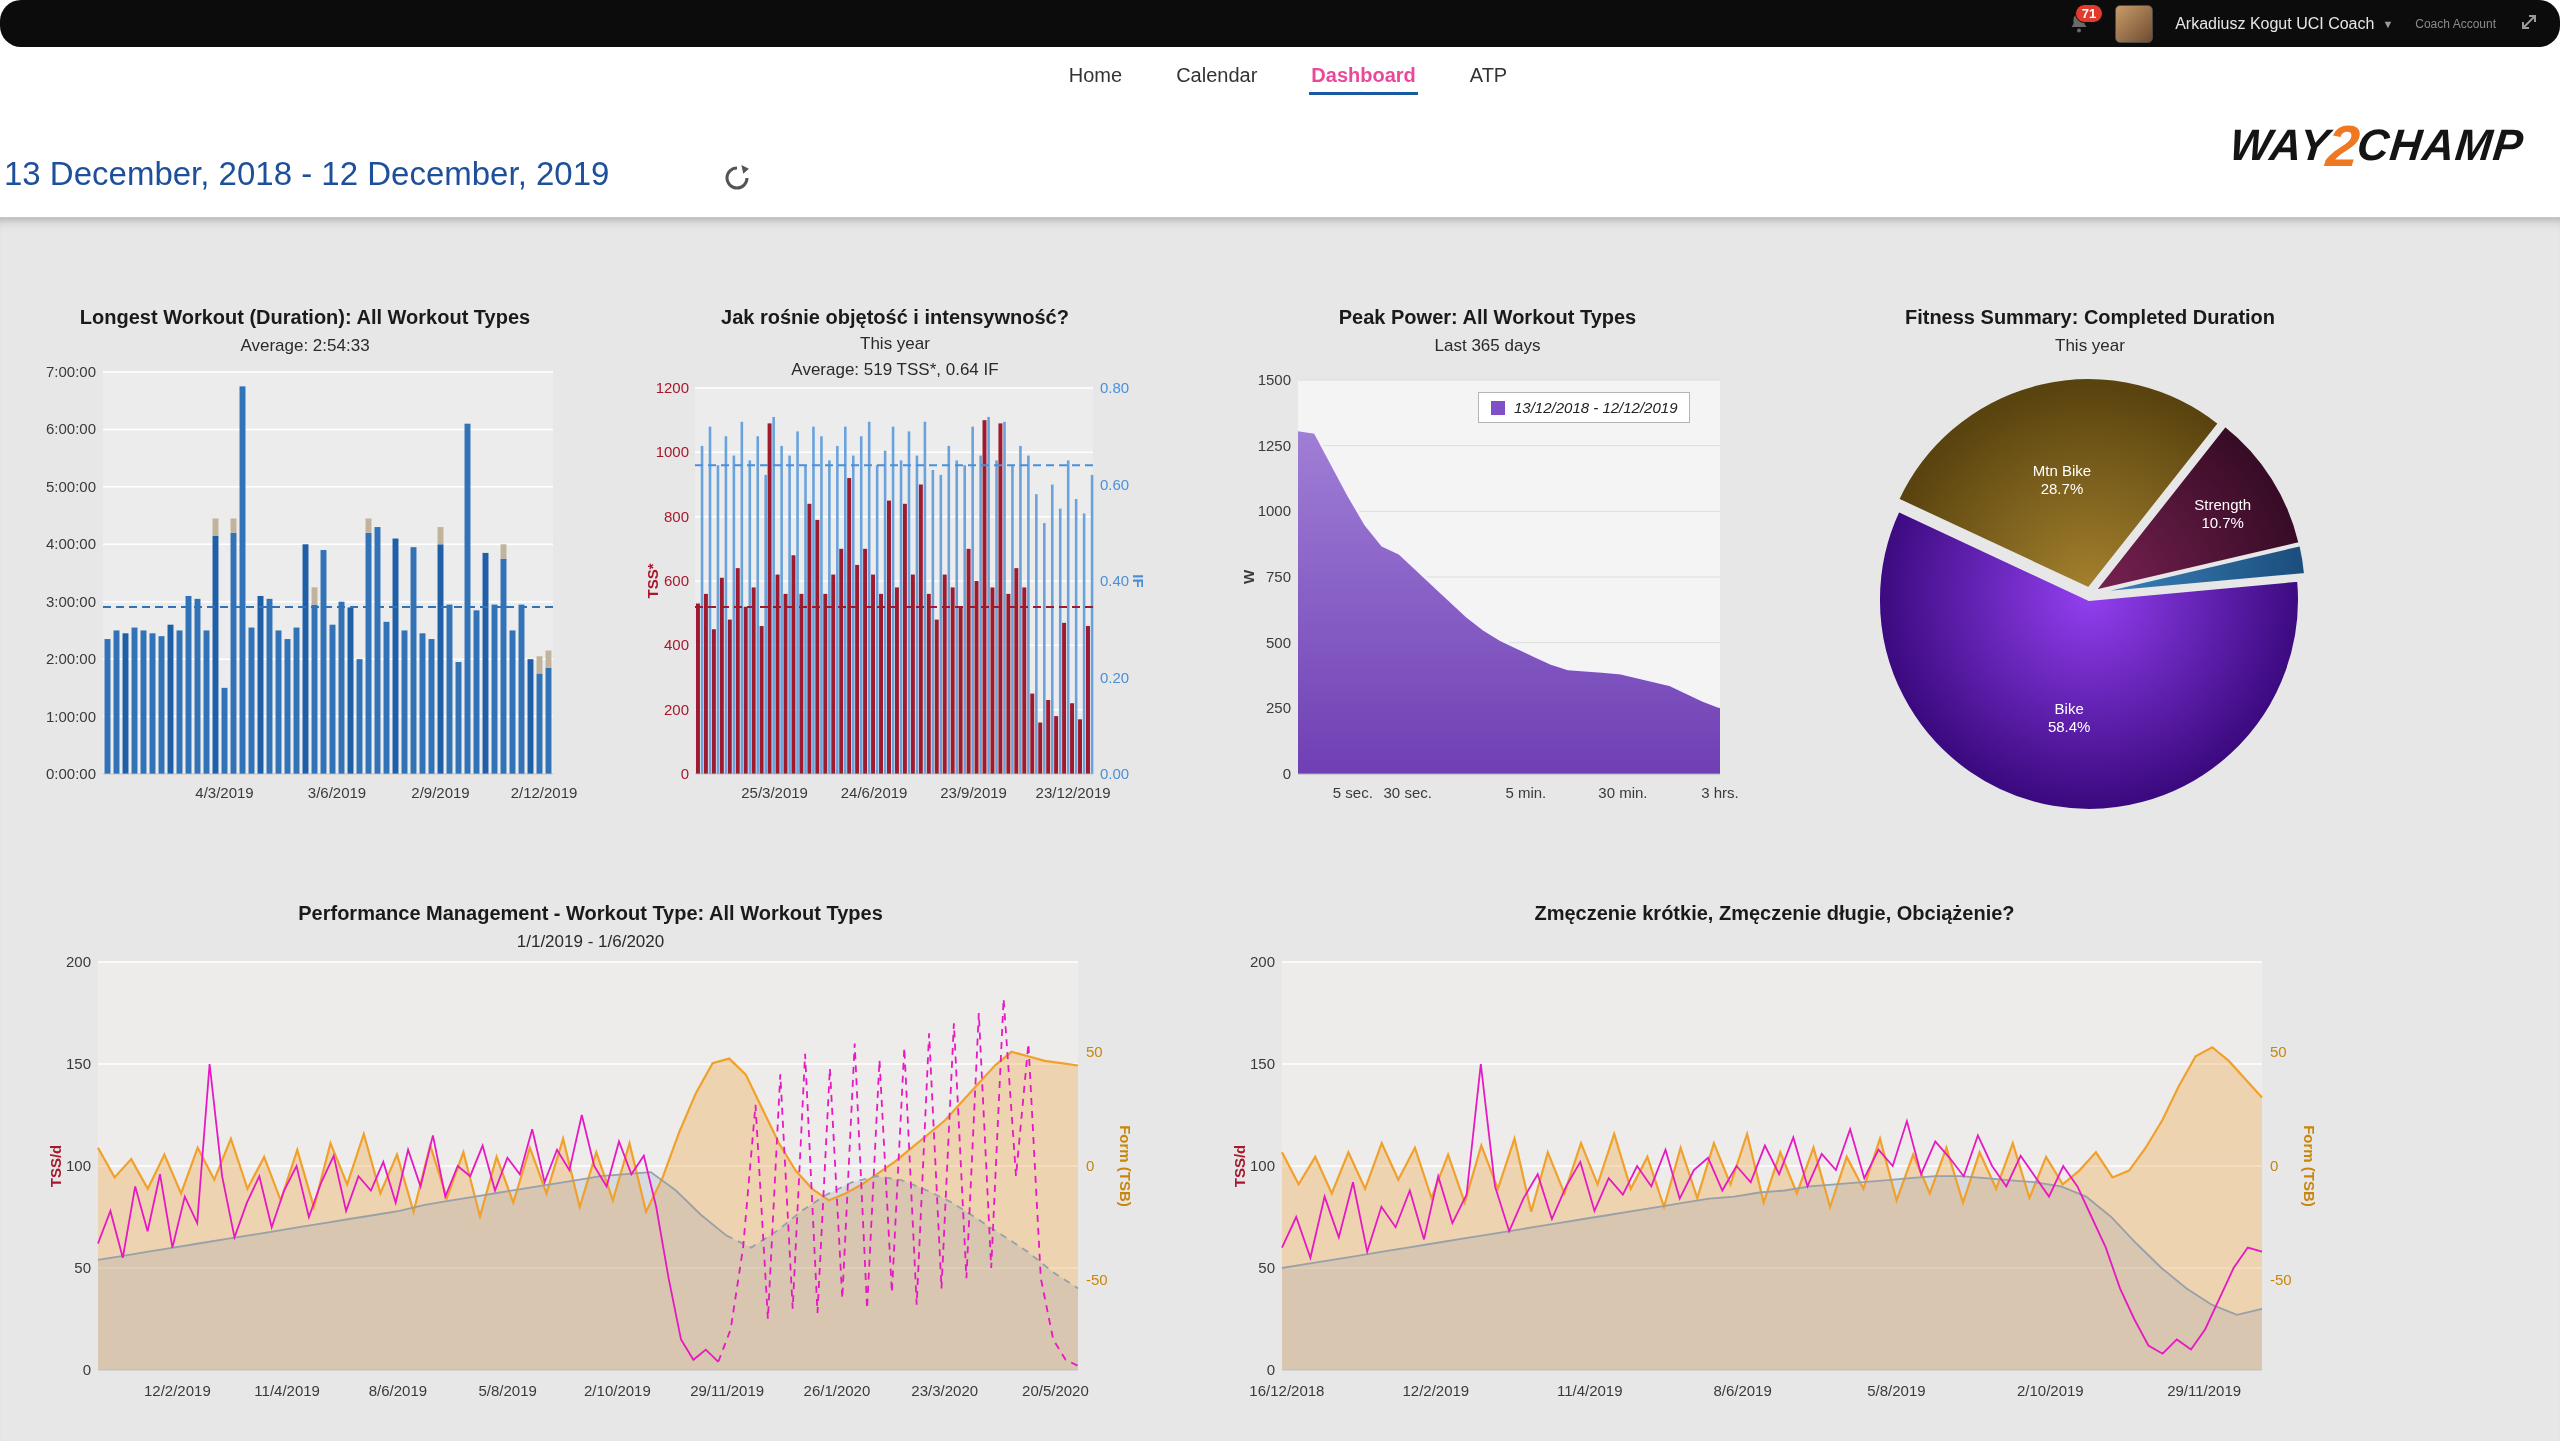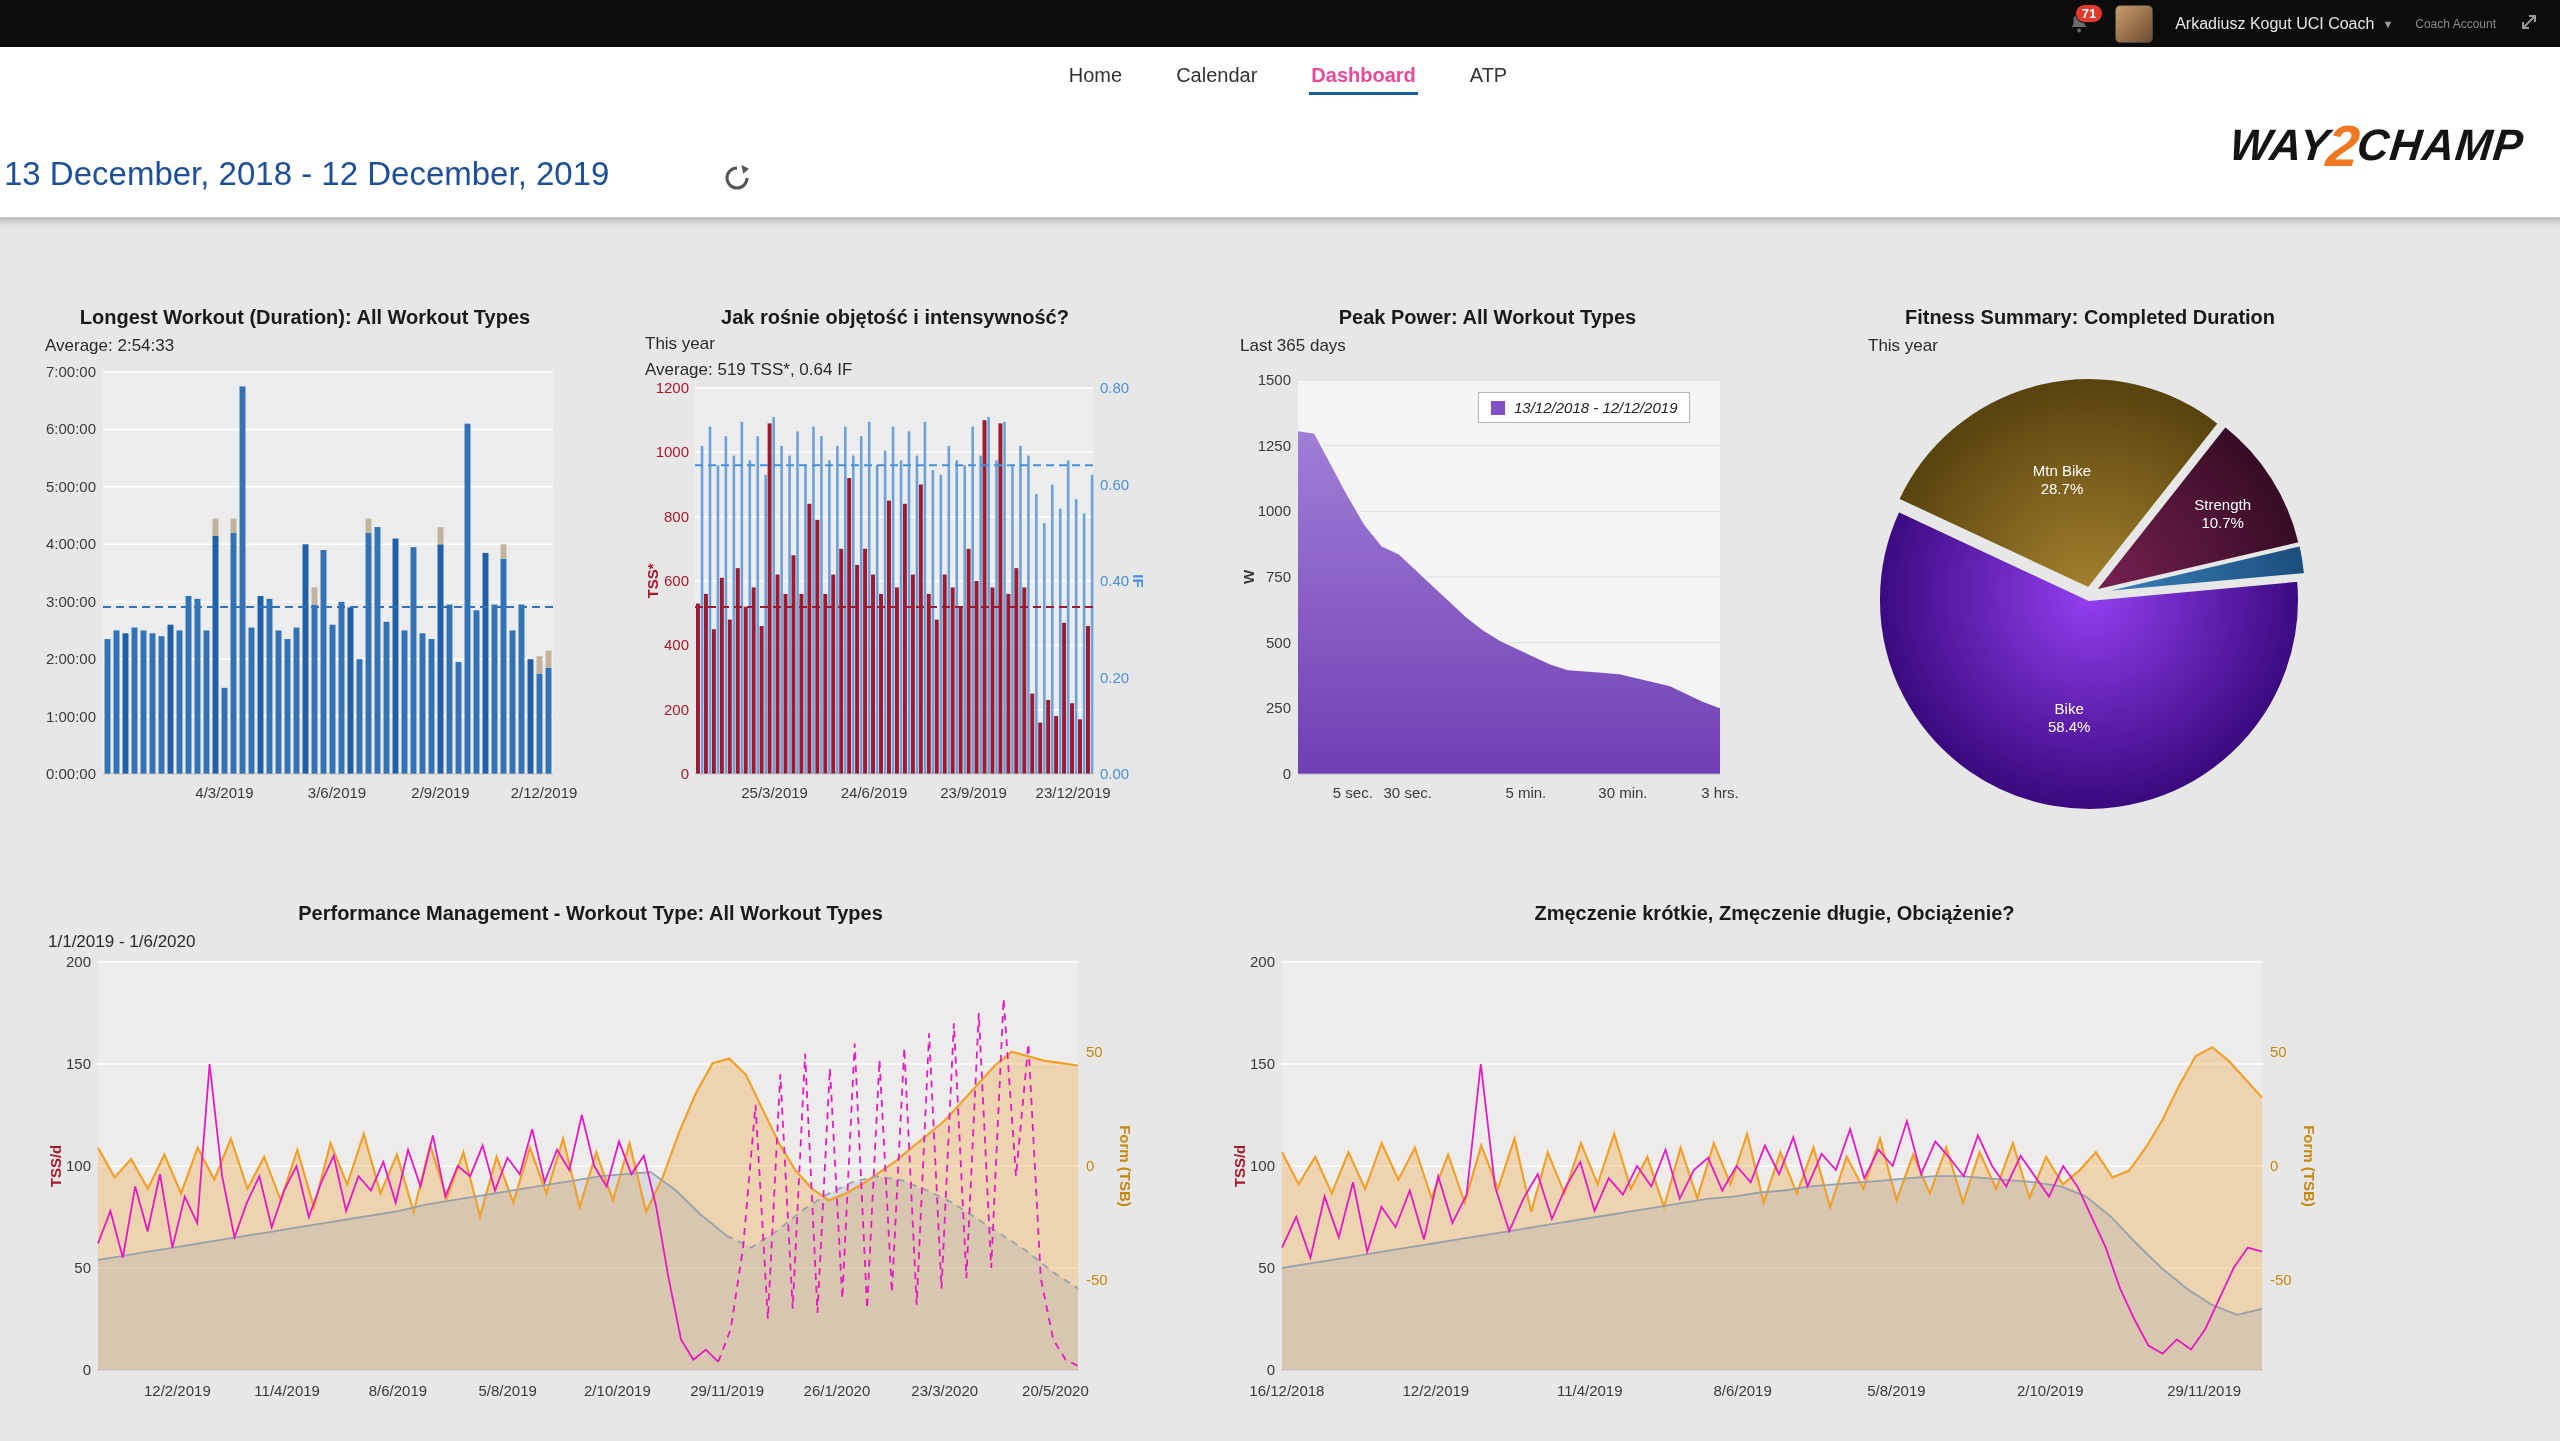--- a/index.html
+++ b/index.html
@@ -1,20 +1,20 @@
 <!DOCTYPE html>
 <html><head>
 <meta charset="utf-8">
 <style>
   html,body{margin:0;padding:0;background:#fff;font-family:"Liberation Sans",sans-serif;}
   .page{position:relative;width:2560px;height:1441px;overflow:hidden;background:#fff;}
 
   
   .topbar{position:absolute;top:0;left:0;width:100%;height:47px;background:#0c0c0c;
-    display:flex;align-items:center;justify-content:flex-end;gap:22px;padding:0 20px;box-sizing:border-box;}
+    display:flex;align-items:center;justify-content:flex-end;gap:22px;padding:0 20px;box-sizing:border-box;border-radius:21px;}
   .notif{position:relative;width:26px;height:26px;}
   .badge{position:absolute;top:-7px;right:-10px;background:#e23b2e;color:#fff;font-size:13px;font-weight:bold;
     border-radius:10px;padding:1px 6px;border:1px solid #0c0c0c;}
   .avatar{width:36px;height:36px;border-radius:5px;background:linear-gradient(135deg,#c99b6a,#6d4c30);border:1px solid #4a4a4a;}
   .username{color:#e6e6e6;font-size:16px;display:flex;align-items:center;gap:8px;cursor:pointer;}
   .caret{color:#9a9a9a;font-size:11px;}
   .coach{color:#8a8a8a;font-size:12px;cursor:pointer;}
 
   
   .header{position:absolute;top:47px;left:0;width:100%;height:170px;background:#fff;}
@@ -25,21 +25,21 @@
   .lw{font-size:44px;color:#141414;}
   .l2{font-size:58px;color:#f07820;margin:0 -3px;vertical-align:-6px;}
   .page-title{position:absolute;left:4px;top:155px;font-size:33px;color:#1d4f9b;white-space:nowrap;}
   .refresh{position:absolute;left:722px;top:163px;cursor:pointer;}
 
   
   .content{position:absolute;top:217px;left:0;width:100%;height:1224px;background:#e7e7e8;
     border-top:1px solid #c6c6c6;box-shadow:inset 0 10px 12px -10px rgba(0,0,0,0.35);}
 
   .chart-title{position:absolute;font-size:20px;font-weight:bold;color:#1a1a1a;text-align:center;}
-  .chart-sub{position:absolute;font-size:17px;color:#2a2a2a;text-align:left;}
+  .chart-sub{position:absolute;font-size:17px;color:#2a2a2a;text-align:center;}
   svg.chart{position:absolute;overflow:visible;}
   svg text{font-family:"Liberation Sans",sans-serif;font-size:15px;fill:#3a3a3a;}
   .tick-red{fill:#a8182c;}
   .tick-blue{fill:#4a90d9;}
   .tick-orange{fill:#c8860d;}
   .axis-label{font-weight:bold;}
   .pie-label{fill:#ffffff;font-size:15px;}
   .legend-box{position:absolute;left:1478px;top:392px;background:#fff;border:1px solid #b5b5b5;
     display:inline-flex;align-items:center;gap:9px;padding:6px 12px;font-size:15px;color:#222;font-style:italic;}
   .legend-swatch{width:14px;height:14px;background:#8050c8;display:inline-block;}

